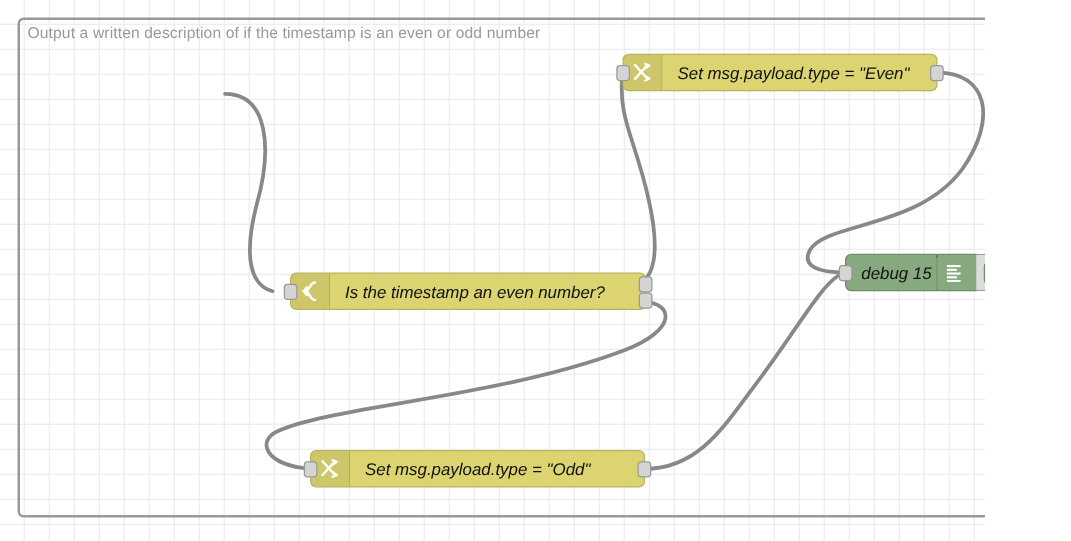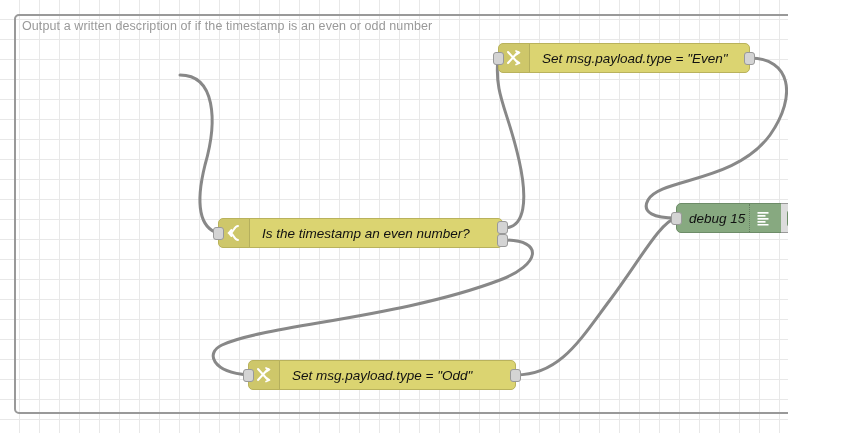--- a/index.html
+++ b/index.html
@@ -189,21 +189,21 @@
   .debug-btn-inner {
     width: 17px;
     height: 17px;
     border-radius: 3px;
     background: #87a980;
     border: 1px solid #6d8c68;
     box-sizing: border-box;
   }
 
   
-  .node.switch-node { left: 218px; top: 218px; width: 285px; text-align: right; }
+  .node.switch-node { left: 232px; top: 218px; width: 285px; text-align: right; }
   .node.change-even { left: 498px; top: 43px;  width: 252px; }
   .node.change-odd  { left: 248px; top: 360px; width: 268px; }
 
   svg.glyph { display: block; }
 </style>
 </head>
 <body>
 
 <div id="app">
 

